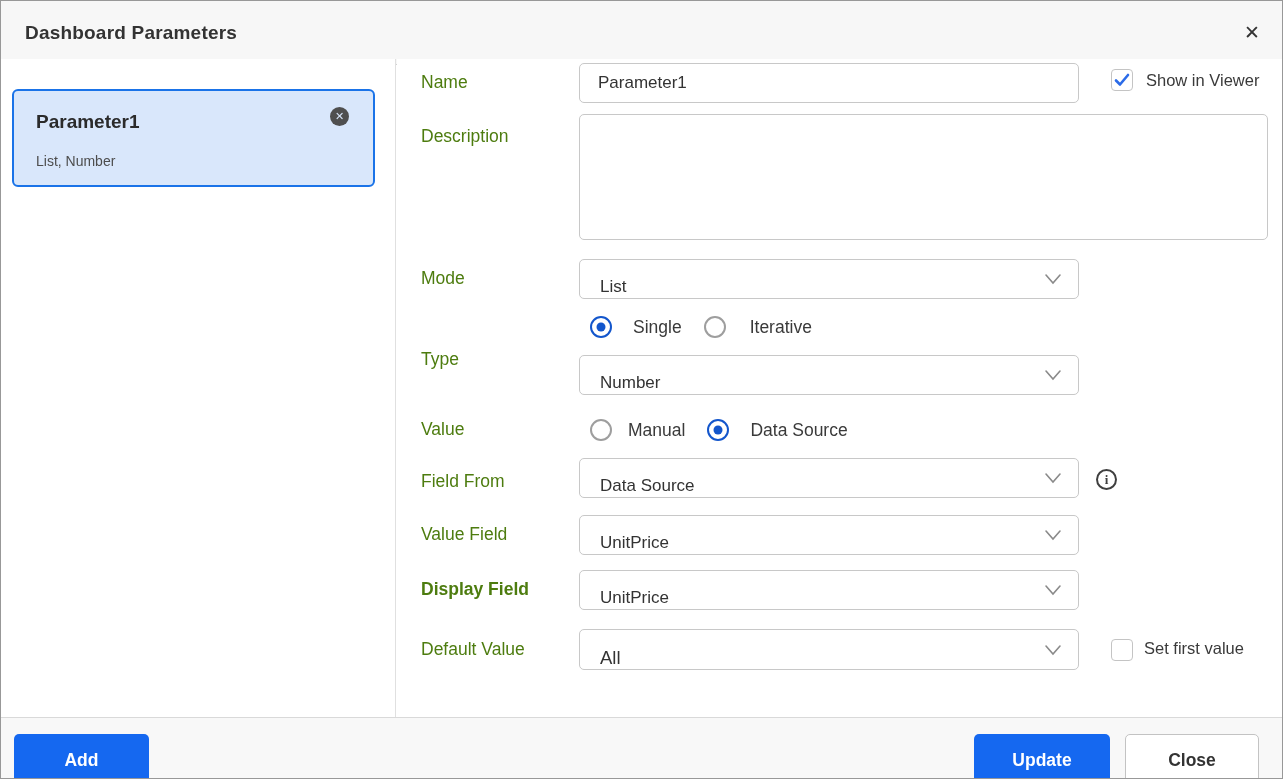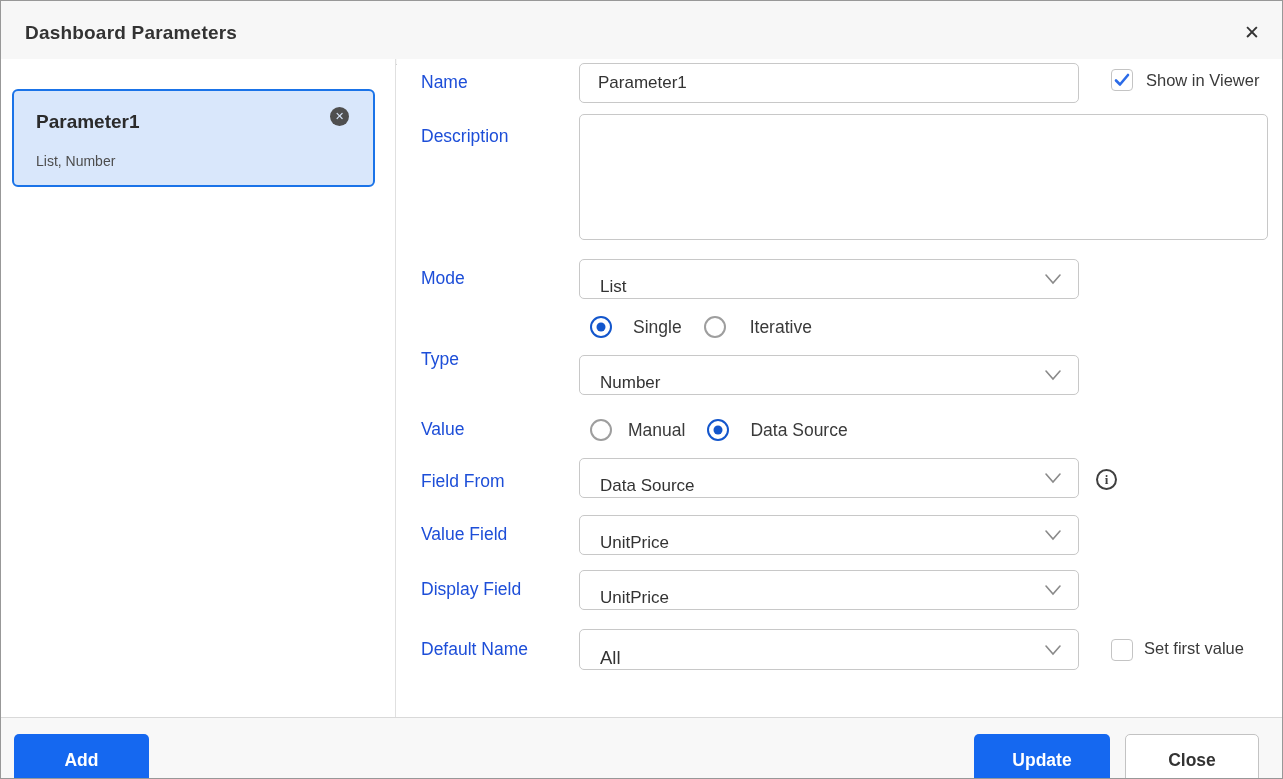--- a/index.html
+++ b/index.html
@@ -42,21 +42,21 @@
   }
   .param-card .delete-btn {
     position: absolute; right: 24px; top: 16px; width: 19px; height: 19px;
     background: #4f4f4f; border-radius: 50%; color: #d9e7fb;
     display: flex; align-items: center; justify-content: center;
     font-size: 11px; font-weight: bold; cursor: pointer;
   }
 
   
   .form-panel { position: absolute; left: 396px; top: 58px; right: 0; bottom: 61px; background: #fff; }
-  .frm-label { position: absolute; left: 24px; font-size: 17.5px; color: #1d4ed8; line-height: 24px; }
+  .frm-label { position: absolute; left: 24px; font-size: 17.5px; color: #4d7c0f; line-height: 24px; }
 
   .text-input, .select, .textarea {
     position: absolute; left: 182px; width: 500px; height: 40px;
     border: 1px solid #c8c8c8; border-radius: 5px; background: #fff;
     font-family: "Liberation Sans", "DejaVu Sans", sans-serif;
     font-size: 17px; color: #333;
   }
   .text-input { padding: 0 18px; outline: none; }
   .textarea { width: 689px; height: 126px; resize: none; outline: none; padding: 8px 14px; }
   .select {
@@ -97,21 +97,21 @@
   .row-mode-radios     { position: absolute; left: 193px; top: 257px; display: flex; align-items: center; }
   .row-type-label      { top: 288px; }
   .row-type-select     { top: 296px; }
   .row-value-label     { top: 358px; }
   .row-value-radios    { position: absolute; left: 193px; top: 360px; display: flex; align-items: center; }
   .row-ffrom-label     { top: 410px; }
   .row-ffrom-select    { top: 399px; }
   .row-ffrom-info      { top: 410px; }
   .row-vfield-label    { top: 463px; }
   .row-vfield-select   { top: 456px; }
-  .row-dfield-label    { top: 518px; }
+  .row-dfield-label    { top: 518px; font-weight: bold; }
   .row-dfield-select   { top: 511px; }
   .row-default-label   { top: 578px; }
   .row-default-select  { top: 570px; height: 41px; font-size: 18.5px; }
   .row-setfirst        { position: absolute; left: 714px; top: 580px; display: flex; gap: 11px; }
 
   
   .footer {
     position: absolute; left: 0; right: 0; bottom: 0; height: 61px;
     background: #f8f8f8; border-top: 1px solid #d9d9d9;
   }
@@ -218,21 +218,21 @@
     <span class="frm-label row-dfield-label">Display Field</span>
     <div class="select row-dfield-select">
       <span>UnitPrice</span>
       <span class="chev">
         <svg width="18" height="12" viewBox="0 0 18 12">
             <path d="M2 2 L9 10 L16 2" stroke="#8a8a8a" stroke-width="1.6" fill="none" stroke-linecap="round"></path>
           </svg>
       </span>
     </div>
 
-    <span class="frm-label row-default-label">Default Name</span>
+    <span class="frm-label row-default-label">Default Value</span>
     <div class="select row-default-select">
       <span>All</span>
       <span class="chev">
         <svg width="18" height="12" viewBox="0 0 18 12">
             <path d="M2 2 L9 10 L16 2" stroke="#8a8a8a" stroke-width="1.6" fill="none" stroke-linecap="round"></path>
           </svg>
       </span>
     </div>
     <div class="row-setfirst">
       <span class="checkbox"></span>

